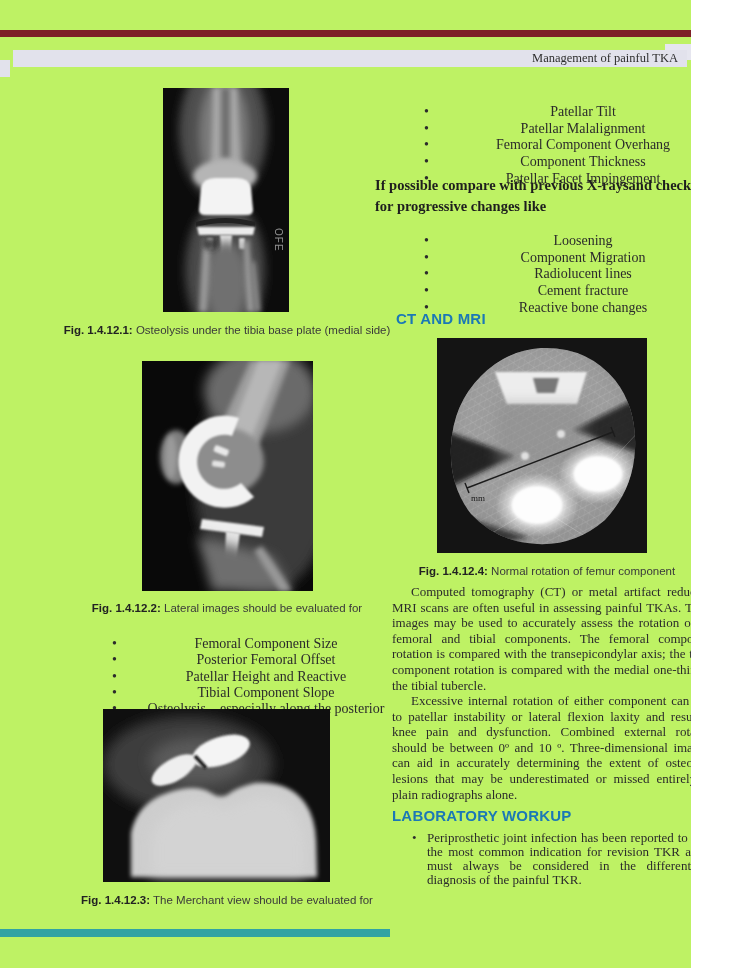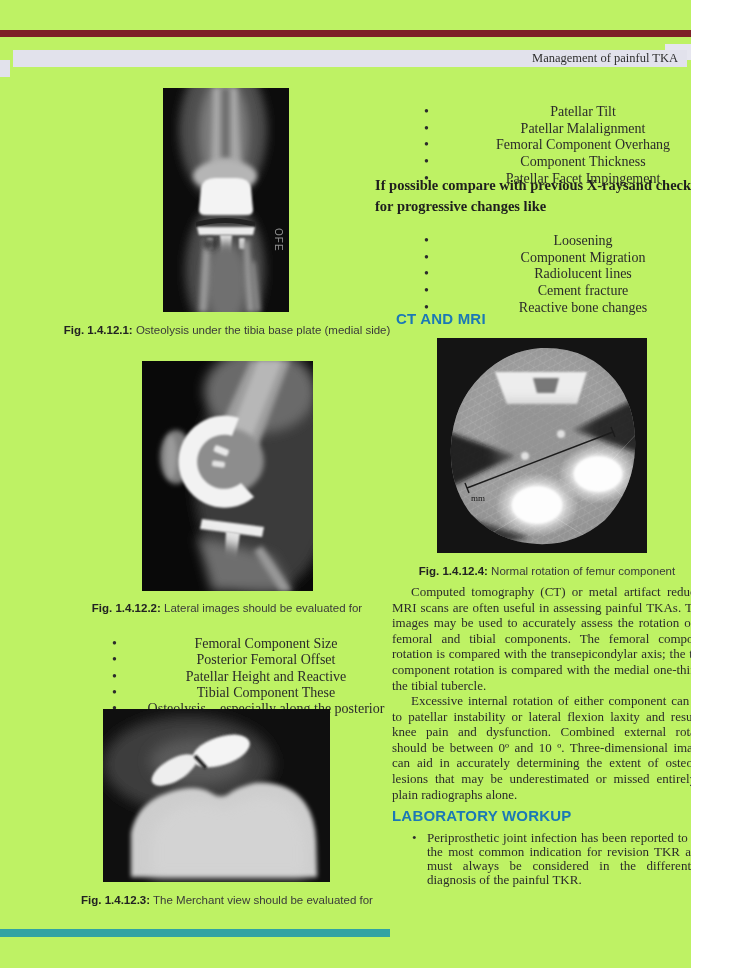--- a/index.html
+++ b/index.html
@@ -137,21 +137,21 @@
   </div>
 
   <div class="cap" style="left:62px;top:600px;width:330px;">
     <b>Fig. 1.4.12.2:</b><span> Lateral images should be evaluated for</span>
   </div>
 
   <ul class="blist" id="list-fig2" style="left:97px;top:621px;width:290px;">
     <li>Femoral Component Size</li>
     <li>Posterior Femoral Offset</li>
     <li>Patellar Height and Reactive</li>
-    <li>Tibial Component These</li>
+    <li>Tibial Component Slope</li>
     <li>Osteolysis – especially along the posterior condyles.</li>
   </ul>
 
   <div class="fig" style="left:103px;top:709px;">
     <svg width="227" height="173" viewBox="0 0 227 173">
       <defs>
         <filter id="d1" x="-30%" y="-30%" width="160%" height="160%">
             <feGaussianBlur stdDeviation="0.9"></feGaussianBlur>
           </filter>
         <filter id="d2" x="-40%" y="-40%" width="180%" height="180%">

